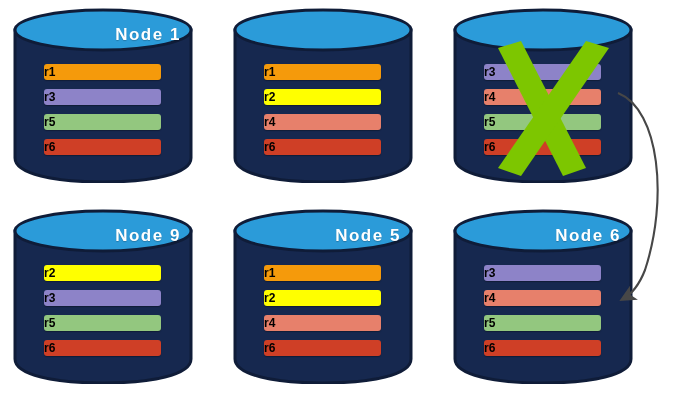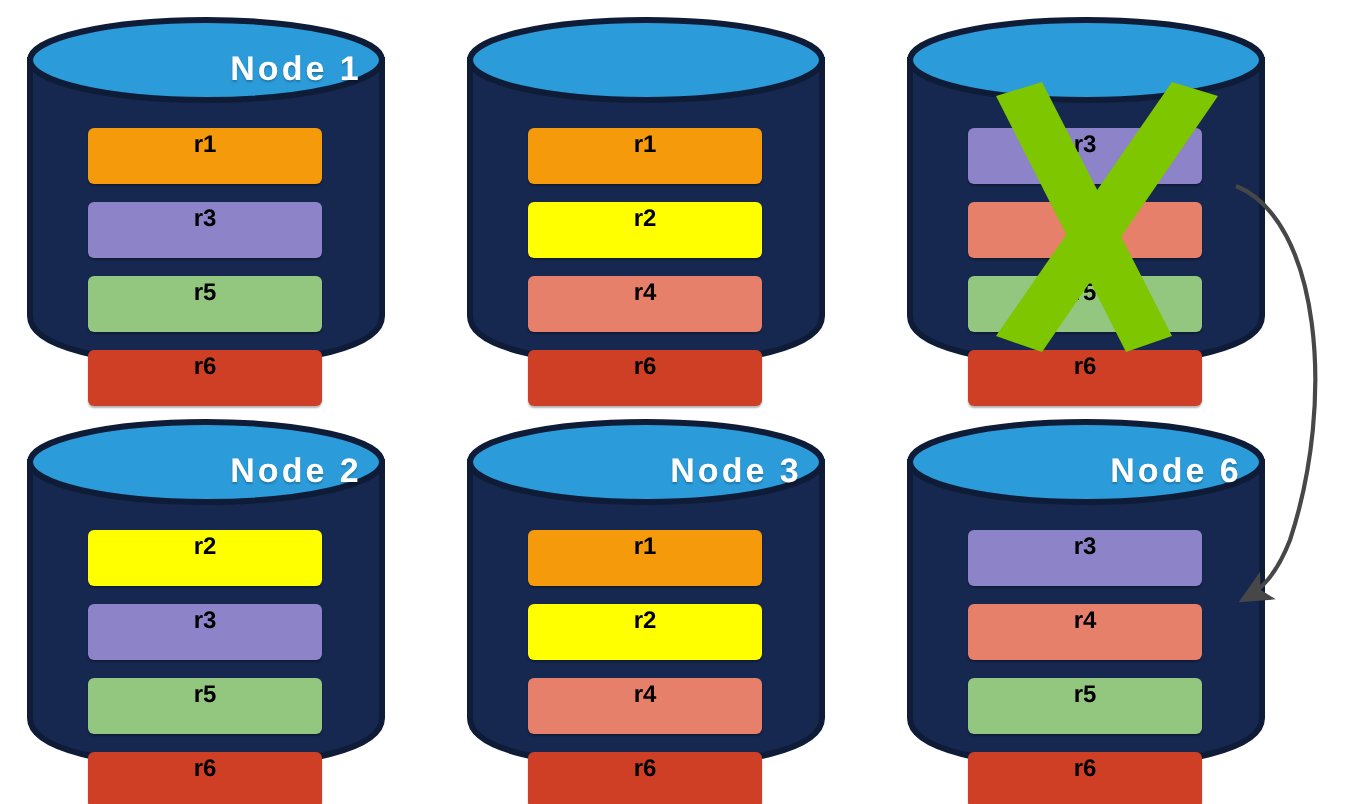--- a/index.html
+++ b/index.html
@@ -44,27 +44,27 @@
     pointer-events: none;
     padding-left: 45px;
   }
   .rows {
     position: absolute;
     left: 31px;
     top: 56px;
     width: 117px;
   }
   .row-bar {
-    height: 28px;
+    height: 16px;
     margin-bottom: 9px;
     border-radius: 3px;
     color: #000000;
     font-size: 12px;
     font-weight: bold;
-    text-align: center;
+    text-align: left;
     line-height: 16px;
     font-family: "Liberation Sans", sans-serif;
     box-shadow: 0 1px 1px rgba(0,0,0,0.3);
   }
   .cross {
     position: absolute;
     pointer-events: none;
   }
   .arrow-layer {
     position: absolute;
@@ -122,34 +122,34 @@
             <path d="M 45 40 L 68 33 L 133 160 L 110 168 Z"></path>
             <path d="M 133 33 L 156 40 L 68 168 L 45 160 Z"></path>
           </g>
         </svg>
       </div>
       <div class="node" style="left: 13px; top: 209px;">
         <svg class="node-svg" viewBox="0 0 180 175">
           <path d="M 2 22 L 2 150 C 2 166, 42 174, 90 174 C 138 174, 178 166, 178 150 L 178 22 Z" fill="#16284f" stroke="#0f1c38" stroke-width="3"></path>
           <ellipse cx="90" cy="22" rx="88" ry="20" fill="#2b9bd9" stroke="#0f1c38" stroke-width="3"></ellipse>
         </svg>
-        <div class="node-label">Node  2</div>
+        <div class="node-label">Node  9</div>
         <div class="rows">
           <div class="row-bar" style="background: rgb(255, 255, 0);">r2</div>
           <div class="row-bar" style="background: rgb(141, 131, 200);">r3</div>
           <div class="row-bar" style="background: rgb(147, 199, 127);">r5</div>
           <div class="row-bar" style="background: rgb(207, 63, 38);">r6</div>
         </div>
       </div>
       <div class="node" style="left: 233px; top: 209px;">
         <svg class="node-svg" viewBox="0 0 180 175">
           <path d="M 2 22 L 2 150 C 2 166, 42 174, 90 174 C 138 174, 178 166, 178 150 L 178 22 Z" fill="#16284f" stroke="#0f1c38" stroke-width="3"></path>
           <ellipse cx="90" cy="22" rx="88" ry="20" fill="#2b9bd9" stroke="#0f1c38" stroke-width="3"></ellipse>
         </svg>
-        <div class="node-label">Node  3</div>
+        <div class="node-label">Node  5</div>
         <div class="rows">
           <div class="row-bar" style="background: rgb(245, 154, 11);">r1</div>
           <div class="row-bar" style="background: rgb(255, 255, 0);">r2</div>
           <div class="row-bar" style="background: rgb(231, 128, 107);">r4</div>
           <div class="row-bar" style="background: rgb(207, 63, 38);">r6</div>
         </div>
       </div>
       <div class="node" style="left: 453px; top: 209px;">
         <svg class="node-svg" viewBox="0 0 180 175">
           <path d="M 2 22 L 2 150 C 2 166, 42 174, 90 174 C 138 174, 178 166, 178 150 L 178 22 Z" fill="#16284f" stroke="#0f1c38" stroke-width="3"></path>

